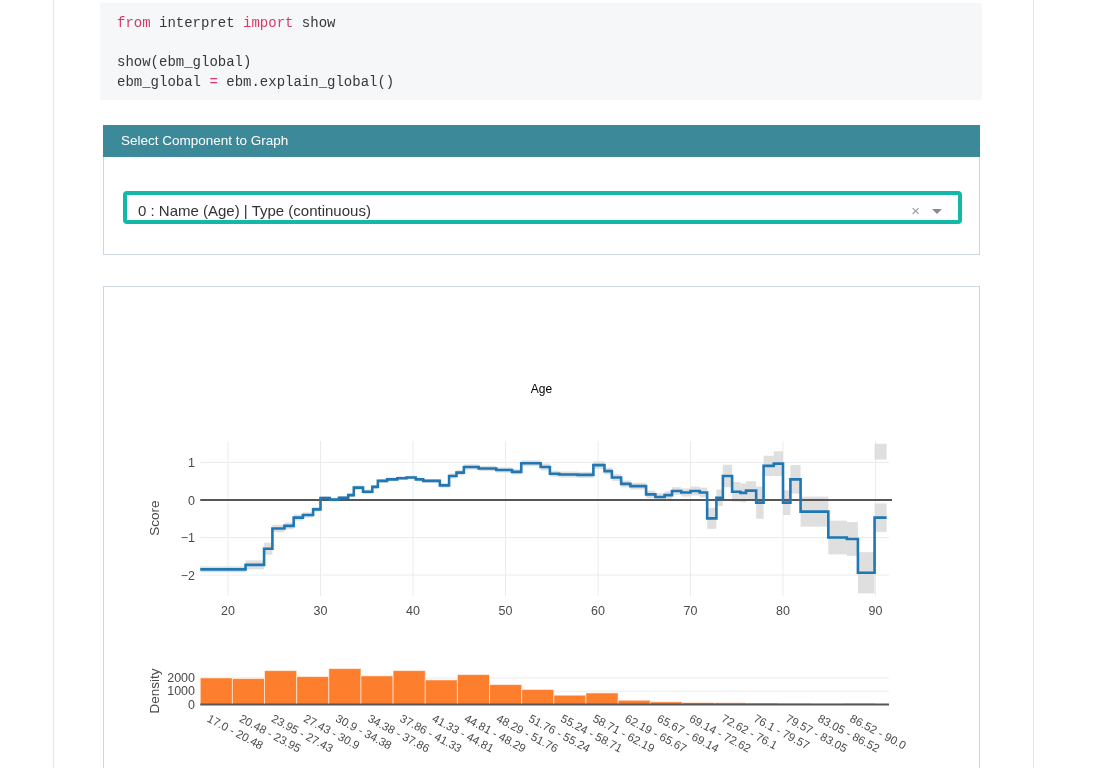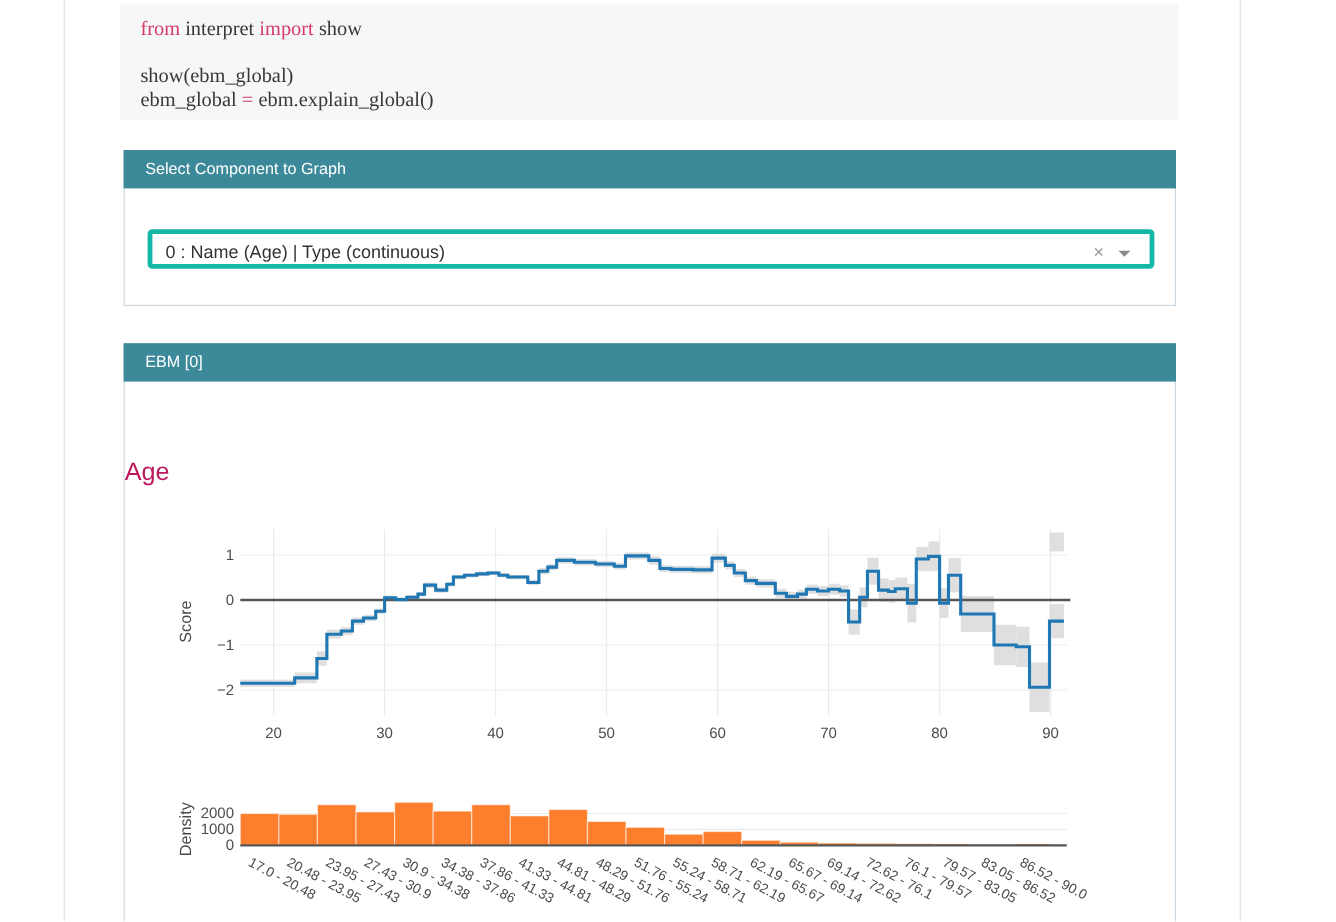--- a/index.html
+++ b/index.html
@@ -5,21 +5,21 @@
   * { margin:0; padding:0; box-sizing:border-box; }
   html,body { width:1113px; height:768px; background:#ffffff; overflow:hidden;
               font-family:"Liberation Sans", sans-serif; position:relative; }
   .vline { position:absolute; top:0; width:1px; height:768px; background:#e2e5e9; }
   .vline.left { left:53px; }
   .vline.right { left:1033px; }
 
   
   .code-cell { position:absolute; left:100px; top:3px; width:882px; height:97px;
                background:#f5f7f9; border-radius:2px; padding:11px 0 0 17px; }
-  .code-cell pre { font-family:Liberation Serif, serif; font-size:17px;
+  .code-cell pre { font-family:Liberation Mono, monospace; font-size:14px;
                    line-height:19.7px; color:#383838; }
   .code-line { min-height:19.7px; white-space:pre; }
   .kw { color:#d63a66; }
 
   
   .card { position:absolute; left:103px; width:877px; background:#ffffff;
           border:1px solid #cdd7e0; }
   .card-header { height:32px; background:#3c8a99; color:#ffffff; font-size:13.5px;
                  line-height:32px; padding-left:18px; margin:-1px -1px 0 -1px; }
   #select-card { top:125px; height:130px; }
@@ -30,22 +30,22 @@
                 cursor:pointer; }
   .select-value { position:absolute; left:11px; top:0; line-height:31px;
                   font-size:15px; color:#333333; }
   .select-clear { position:absolute; right:38px; top:0; line-height:31px;
                   font-size:15px; color:#999999; cursor:pointer; }
   .select-caret { position:absolute; right:16px; top:14px; width:0; height:0;
                   border-left:5px solid transparent; border-right:5px solid transparent;
                   border-top:5px solid #8a8a8a; cursor:pointer; }
 
   .chart-body { position:absolute; left:0; top:32px; width:875px; height:486px; }
-  .chart-title { position:absolute; left:0; top:63px; width:875px; text-align:left;
-                 font-size:21px; color:#be185d; }
+  .chart-title { position:absolute; left:0; top:63px; width:875px; text-align:center;
+                 font-size:12px; color:#000000; }
   #chart-svg { position:absolute; left:0; top:100px; }
   text { font-family:"Liberation Sans", sans-serif; }
 </style>
 </head>
 <body>
 
 <div class="vline left"></div>
 <div class="vline right"></div>
 
 <div class="code-cell">
@@ -55,21 +55,20 @@
 <div class="card" id="select-card">
   <div class="card-header">Select Component to Graph</div>
   <div class="select-box">
     <span class="select-value">0 : Name (Age) | Type (continuous)</span>
     <span class="select-clear">×</span>
     <span class="select-caret"></span>
   </div>
 </div>
 
 <div class="card" id="ebm-card">
-  <div class="card-header">EBM [0]</div>
   <div class="chart-body">
     <div class="chart-title">Age</div>
     <svg id="chart-svg" width="875" height="362">
         <line x1="96.25" x2="785" y1="43.5" y2="43.5" stroke="#e9ecef" stroke-width="1"></line>
         <line x1="96.25" x2="785" y1="118.5" y2="118.5" stroke="#e9ecef" stroke-width="1"></line>
         <line x1="96.25" x2="785" y1="156" y2="156" stroke="#e9ecef" stroke-width="1"></line>
         <line x1="124" x2="124" y1="22" y2="177" stroke="#e9ecef" stroke-width="1"></line>
         <line x1="216.5" x2="216.5" y1="22" y2="177" stroke="#e9ecef" stroke-width="1"></line>
         <line x1="309" x2="309" y1="22" y2="177" stroke="#e9ecef" stroke-width="1"></line>
         <line x1="401.5" x2="401.5" y1="22" y2="177" stroke="#e9ecef" stroke-width="1"></line>

